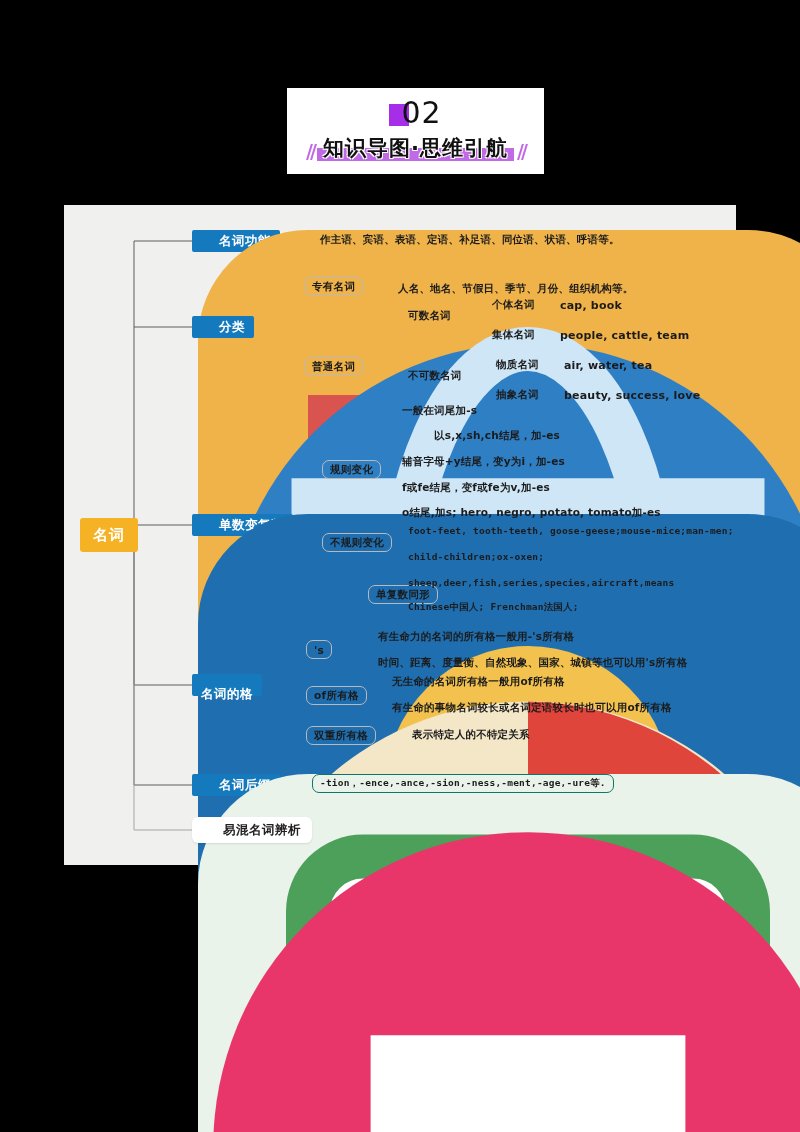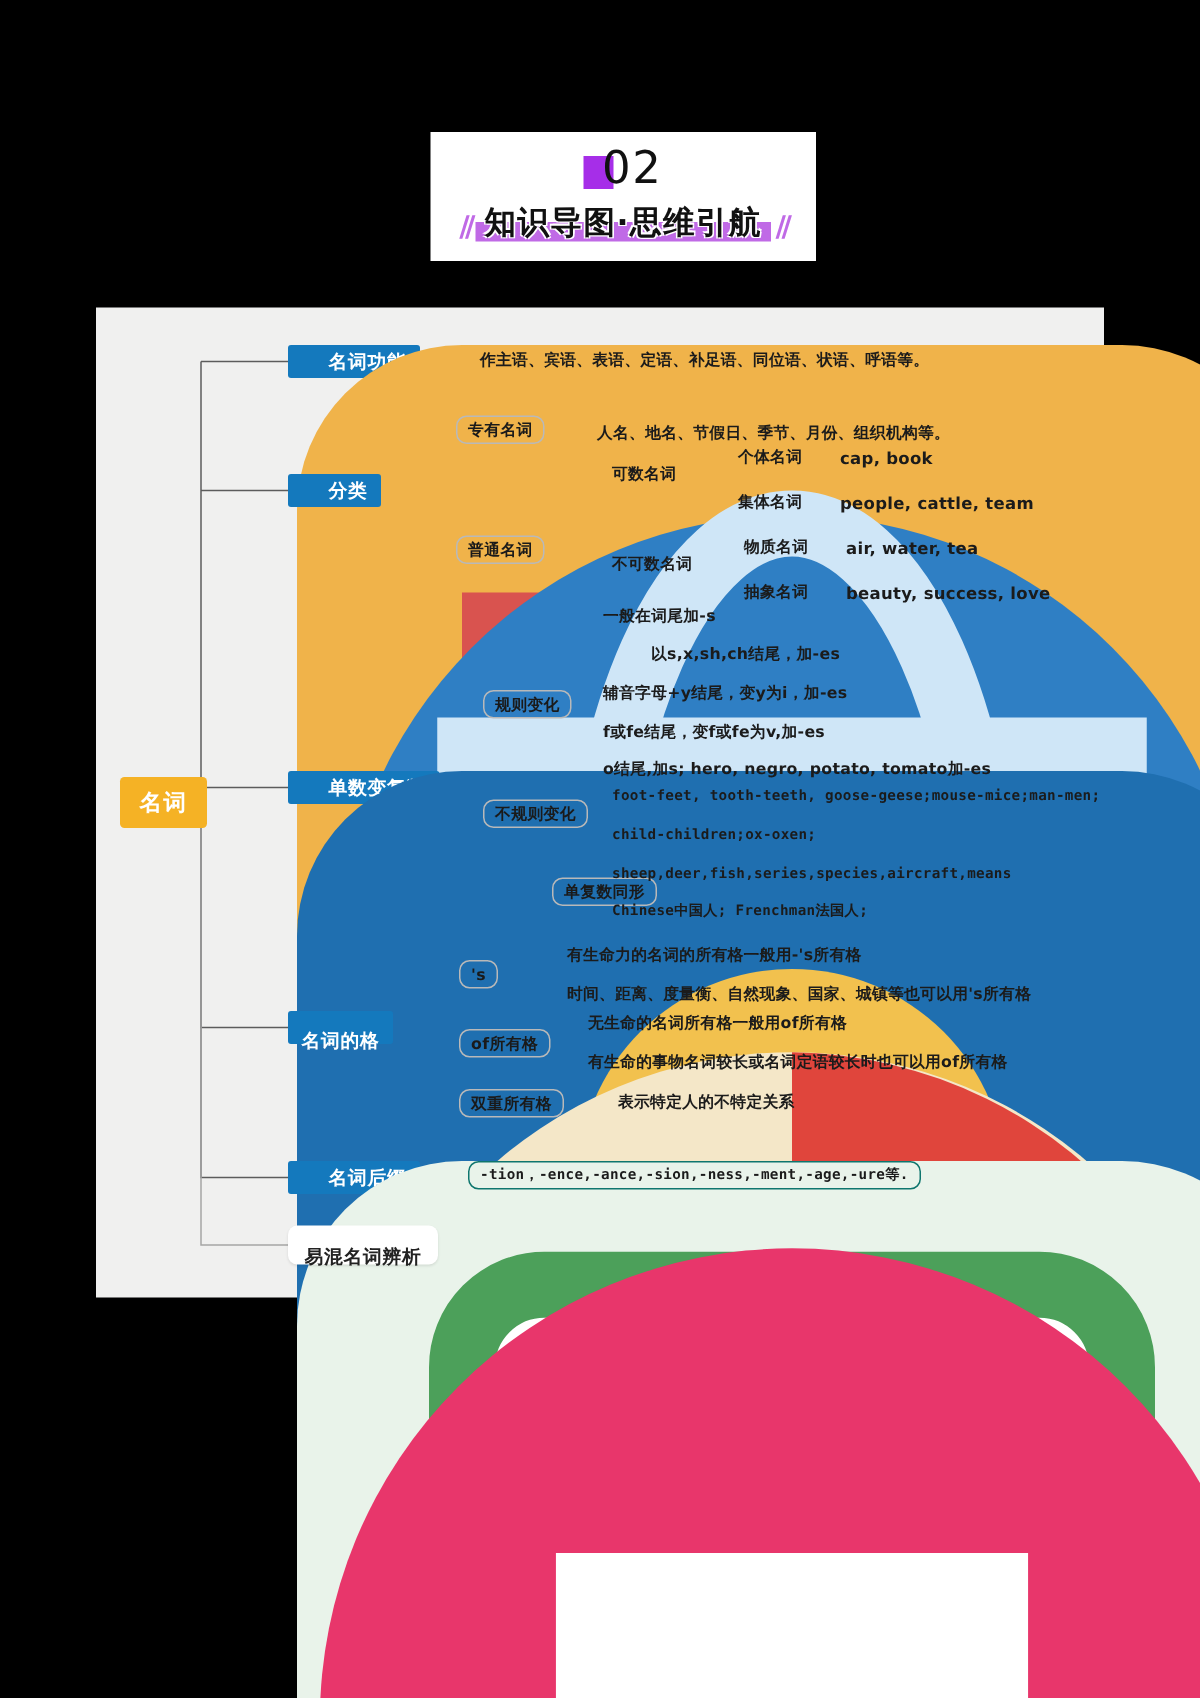--- a/index.html
+++ b/index.html
@@ -41,21 +41,21 @@
 
   
   .l1{background:#1479bd;color:#fff;font-size:12.5px;font-weight:700;
       border-radius:2px;padding:0 9px;height:22px;letter-spacing:.5px;}
   .l1 .ic{width:12px;height:12px;margin-right:6px;flex:0 0 auto;
           border-radius:2px;display:inline-block;}
 
   
   .lw{background:#fff;color:#222;font-size:12.5px;font-weight:700;
       border-radius:6px;padding:0 11px;height:26px;letter-spacing:.5px;
-      box-shadow:0 1px 2px rgba(0,0,0,.10);flex-direction:column;}
+      box-shadow:0 1px 2px rgba(0,0,0,.10);}
   .lw .ic{width:13px;height:13px;margin-right:7px;flex:0 0 auto;}
 
   
   .l2{border:1px solid #b9b9b9;border-radius:7px;background:transparent;
       color:#1a1a1a;font-size:10.5px;font-weight:700;padding:0 7px;height:19px;
       letter-spacing:.3px;}
 
   
   .leaf{color:#1b1b1b;font-size:10.5px;font-weight:700;letter-spacing:.2px;}
   .leaf.mono{font-family:"DejaVu Sans Mono","Liberation Mono",monospace;

